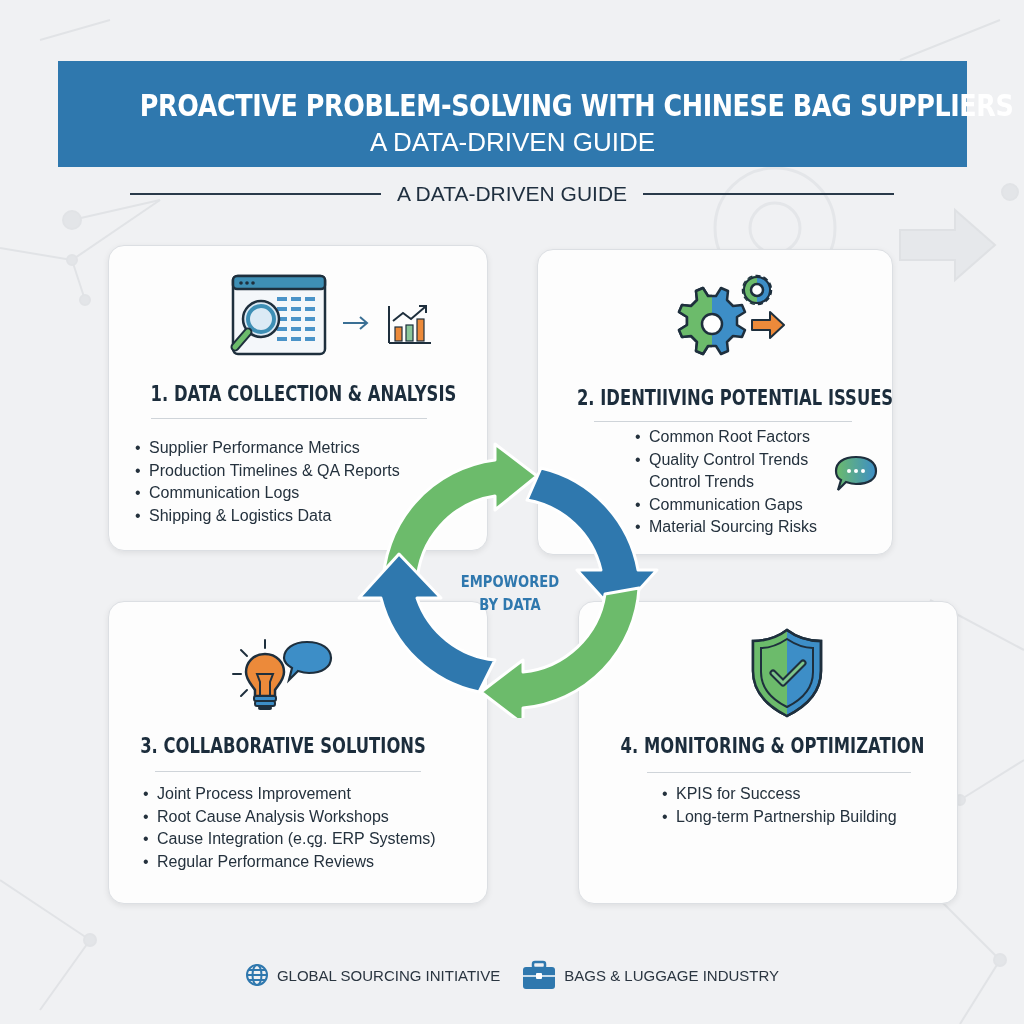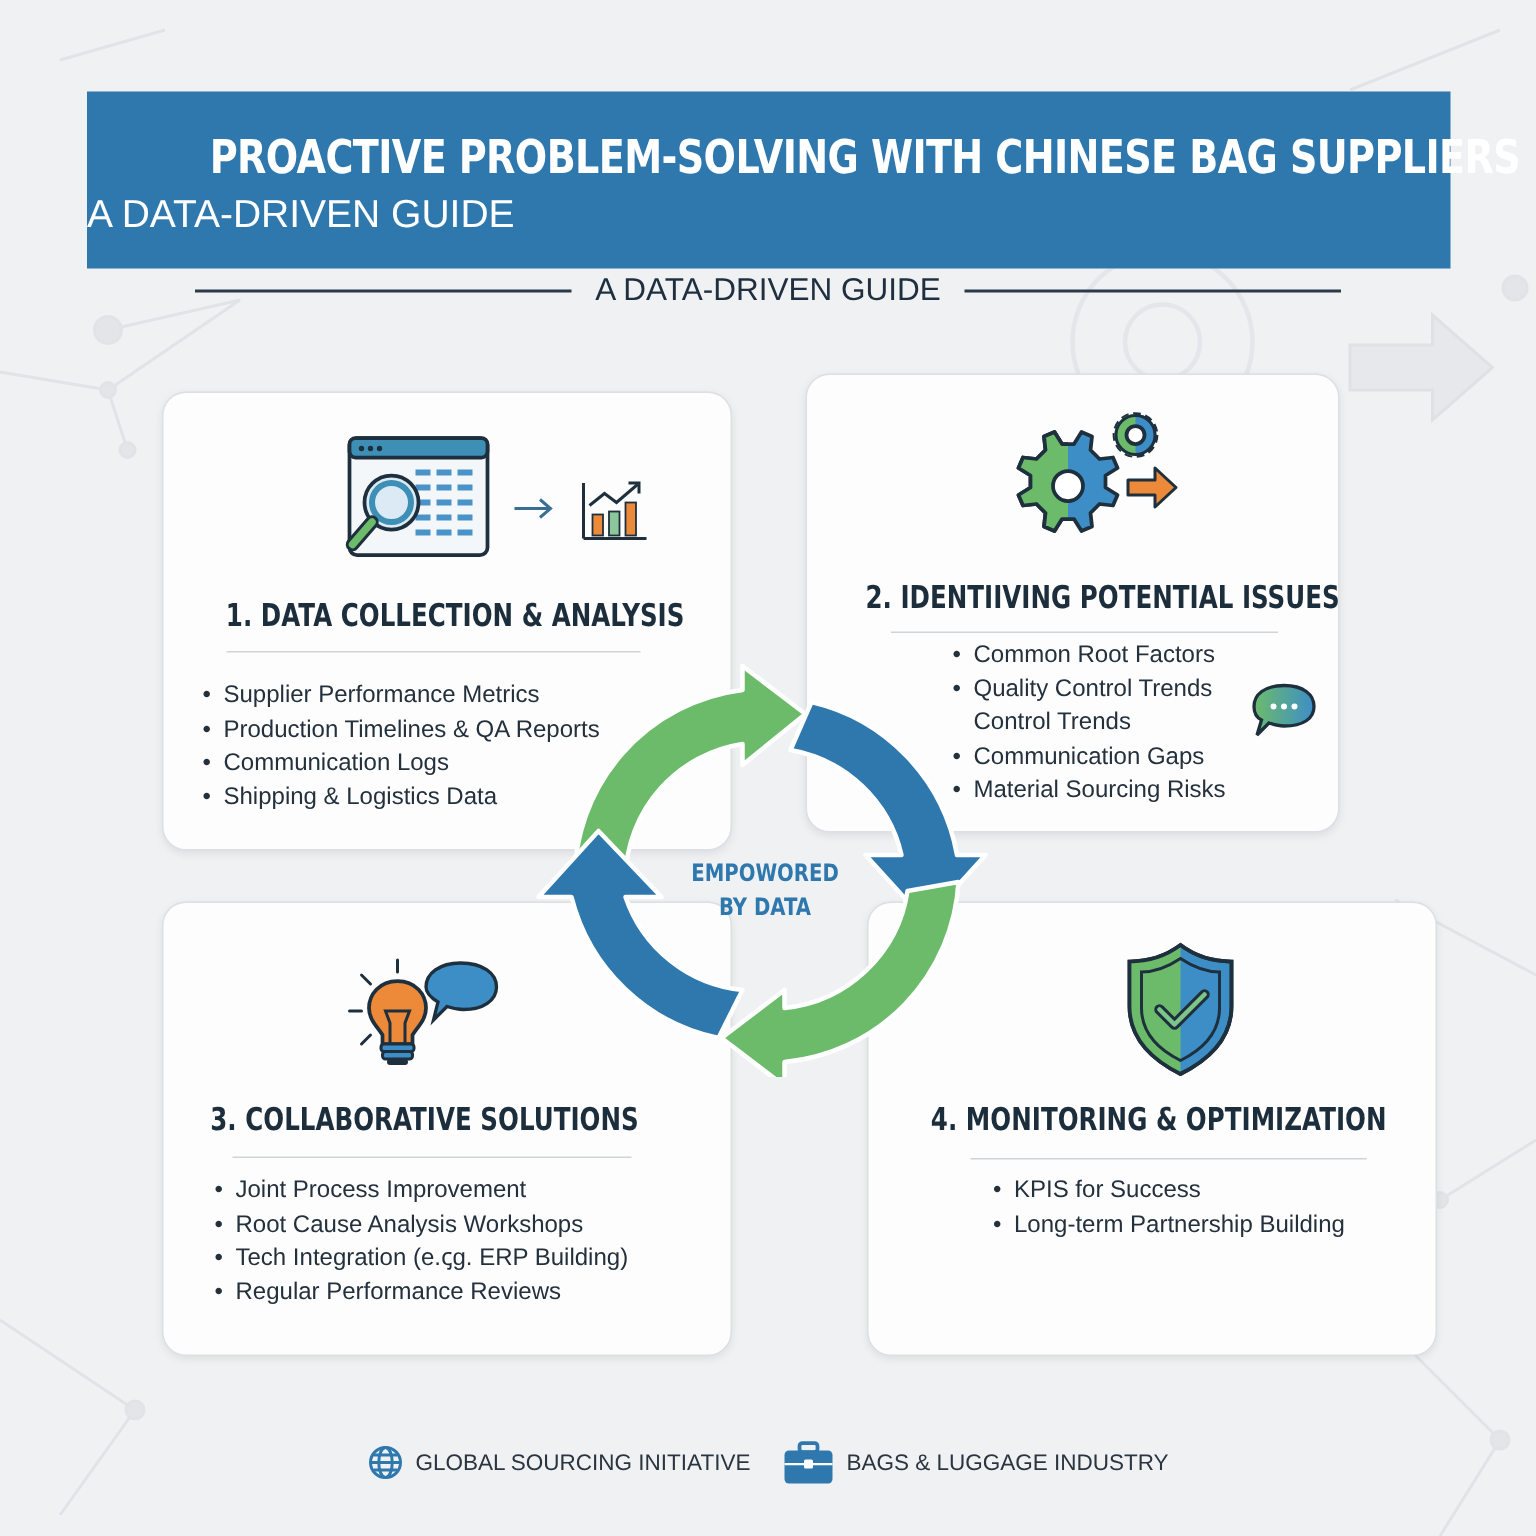--- a/index.html
+++ b/index.html
@@ -5,43 +5,43 @@
   * { box-sizing: border-box; margin: 0; padding: 0; }
   html, body { width: 1024px; height: 1024px; overflow: hidden; }
   body {
     background: #f0f1f3;
     font-family: "Liberation Sans", sans-serif;
     position: relative;
     color: #1f2f3f;
   }
   .bg-net { position: absolute; inset: 0; z-index: 0; }
   .banner {
-    position: absolute; left: 58px; top: 61px; width: 909px; height: 118px;
-    background: #2f78ae; color: #fff; text-align: left; z-index: 2;
+    position: absolute; left: 58px; top: 61px; width: 909px; height: 106px;
+    background: #2f78ae; color: #fff; text-align: center; z-index: 2;
   }
   .banner-title {
     font-family: "DejaVu Sans", sans-serif; font-weight: bold;
     font-size: 31px; letter-spacing: -0.5px; margin-top: 26px;
     transform: scaleX(0.82); transform-origin: center; white-space: nowrap;
   }
   .banner-sub {
     font-family: "Liberation Sans", sans-serif; font-size: 26px; margin-top: 4px;
   }
   .subhead {
     position: absolute; top: 178px; left: 130px; width: 764px; height: 32px;
     display: flex; align-items: center; justify-content: center; gap: 16px; z-index: 2;
   }
   .subhead .rule { flex: 1; height: 2px; background: #2a3a4a; }
   .subhead .txt { font-size: 21px; color: #1f2f3f; white-space: nowrap; }
 
   .card {
     position: absolute; background: #fdfdfd; border-radius: 16px;
     border: 1px solid #dcdfe3; box-shadow: 0 2px 6px rgba(0,0,0,0.08); z-index: 1;
   }
-  .c1 { left: 108px; top: 261px; width: 380px; height: 306px; padding-left: 20px; }
+  .c1 { left: 108px; top: 245px; width: 380px; height: 306px; padding-left: 20px; }
   .c2 { left: 537px; top: 249px; width: 356px; height: 306px; }
   .c3 { left: 108px; top: 601px; width: 380px; height: 303px; }
   .c4 { left: 537px; top: 601px; width: 380px; height: 303px; margin-left: 41px; }
 
   .card-title {
     position: absolute; left: 0; right: 0; text-align: center;
     font-family: "DejaVu Sans", sans-serif; font-weight: bold; font-size: 21px;
     color: #1c2d3c; white-space: nowrap; transform: scaleX(0.78);
   }
   .card-rule { position: absolute; height: 1px; background: #cfd4d9; }
@@ -233,21 +233,21 @@
     <rect x="25" y="58" width="22" height="5" rx="2" fill="#3d8ec7" stroke="#1e2f3d" stroke-width="2"></rect>
     <rect x="26" y="63" width="20" height="5" rx="2" fill="#3d8ec7" stroke="#1e2f3d" stroke-width="2"></rect>
     <rect x="29" y="68" width="14" height="4" rx="2" fill="#1e2f3d"></rect>
     <path d="M78 4 C93 4 102 11 102 20 C102 29 93 35 80 35 C76 35 72 34 69 33 L60 42 L63 30 C58 27 55 24 55 20 C55 11 64 4 78 4 Z" fill="#3d8ec7" stroke="#1e2f3d" stroke-width="2.2"></path>
   </svg>
   <div class="card-title">3. COLLABORATIVE SOLUTIONS</div>
   <div class="card-rule"></div>
   <ul class="card-list">
     <li>Joint Process Improvement</li>
     <li>Root Cause Analysis Workshops</li>
-    <li>Tech Integration (e.ꞔg. ERP Building)</li>
+    <li>Cause Integration (e.ꞔg. ERP Systems)</li>
     <li>Regular Performance Reviews</li>
   </ul>
 </div>
 
 <div class="card c4">
   <svg class="icon" style="left:170px;top:25px" width="76" height="92" viewBox="0 0 76 92">
     <defs>
         <clipPath id="sl">
           <rect x="0" y="0" width="38" height="92"></rect>
         </clipPath>

